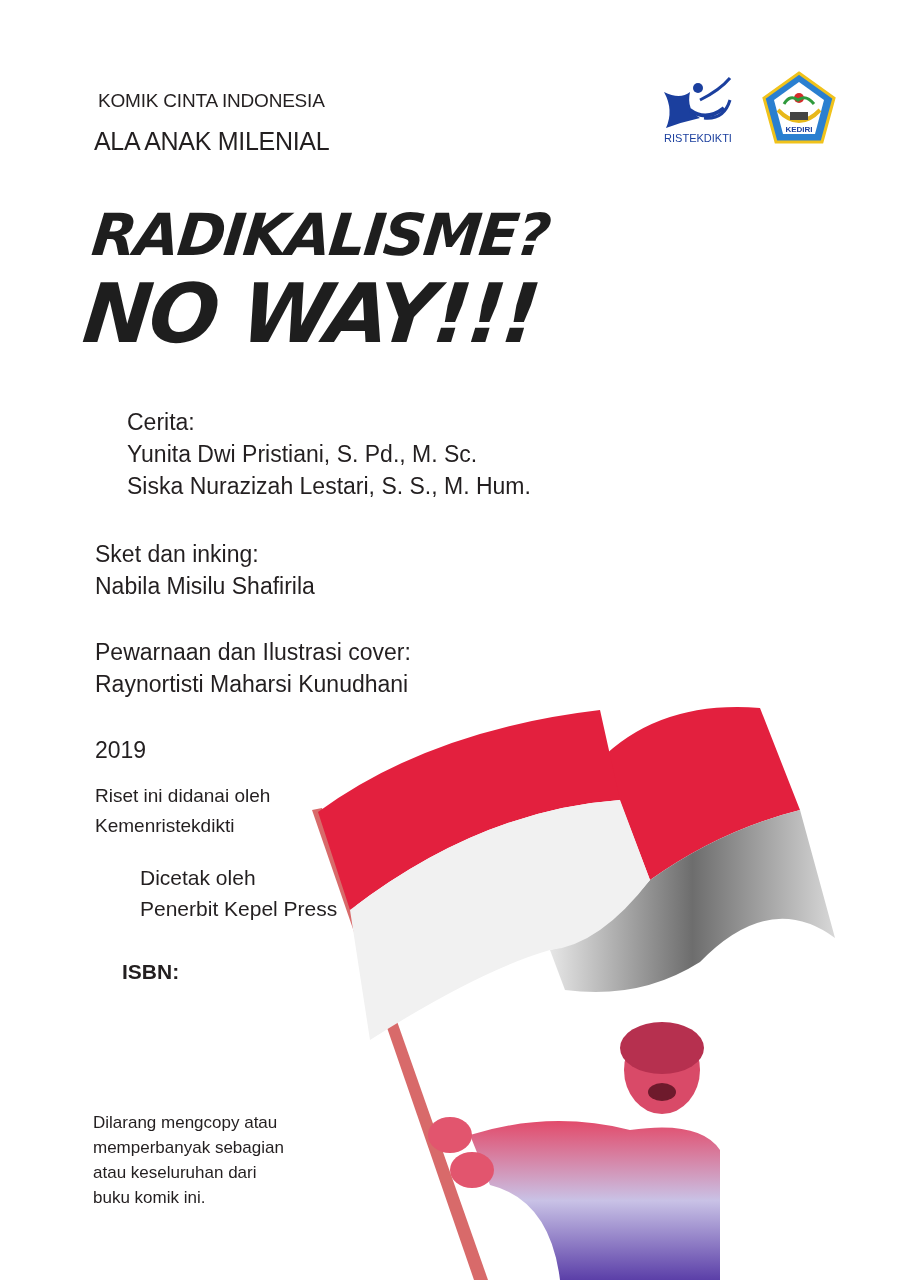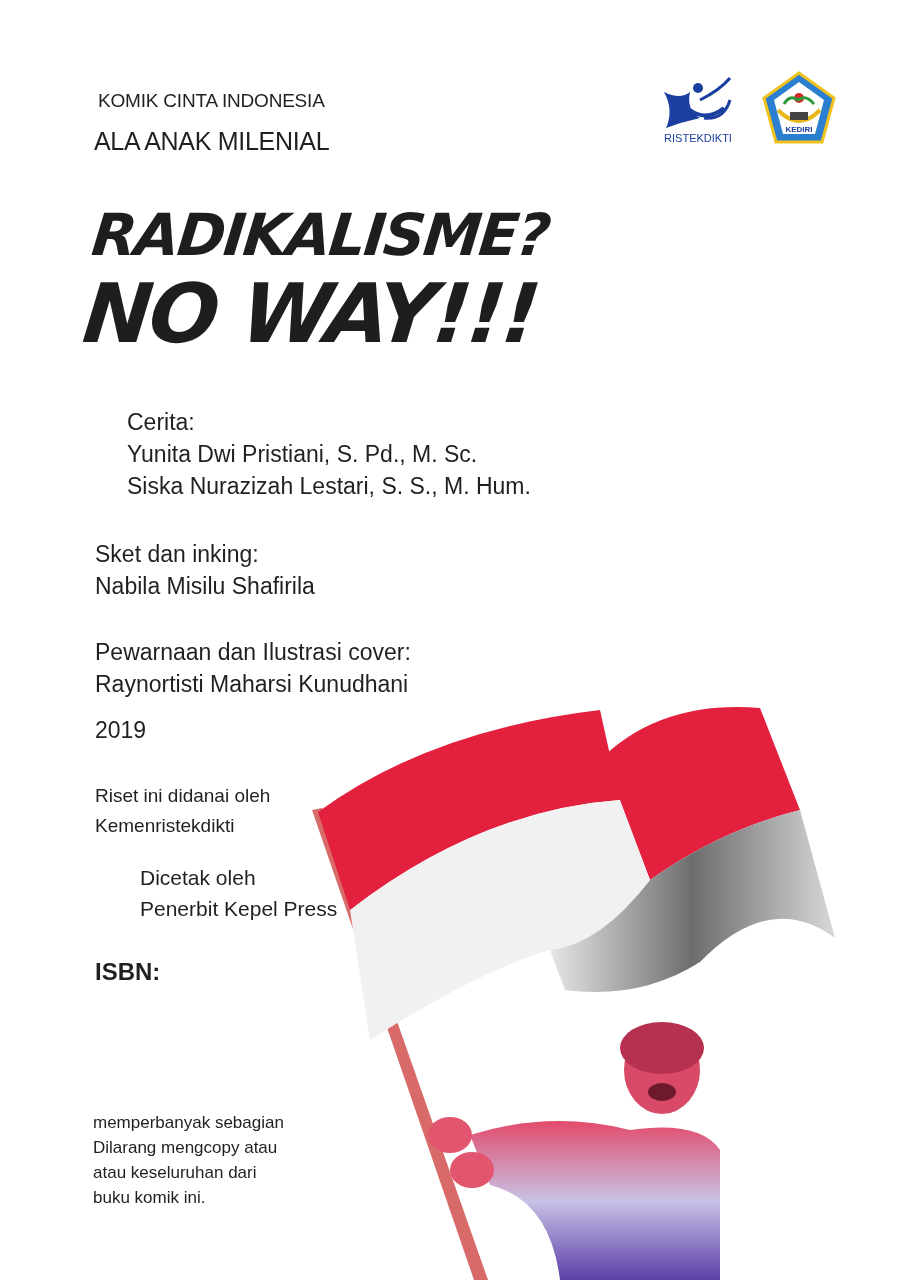--- a/index.html
+++ b/index.html
@@ -92,34 +92,34 @@
 
     <ellipse cx="362" cy="390" rx="38" ry="44" fill="#d94a68"></ellipse>
     <ellipse cx="362" cy="368" rx="42" ry="26" fill="#b6304f"></ellipse>
     <ellipse cx="362" cy="412" rx="14" ry="9" fill="#6e1a2c"></ellipse>
     <path d="M170 455 Q250 430 330 450 Q400 440 420 470 L420 600 L260 600 Q250 520 190 505 Z" fill="url(#boy)"></path>
     <ellipse cx="150" cy="455" rx="22" ry="18" fill="#e2556e"></ellipse>
     <ellipse cx="172" cy="490" rx="22" ry="18" fill="#e2556e"></ellipse>
   </svg>
 </div>
 
-<div class="abs block" style="top:714px;">2019</div>
+<div class="abs block" style="top:734px;">2019</div>
 
 <div class="abs block small" style="top:781px;">
   <div>Riset ini didanai oleh</div>
   <div>Kemenristekdikti</div>
 </div>
 
 <div class="abs block" style="top:862px; font-size:21px; line-height:31px;margin-left:45px;">
   <div>Dicetak oleh</div>
   <div>Penerbit Kepel Press</div>
 </div>
 
-<div class="abs block bold" style="top:956px; font-size:24px; line-height:31px;">
+<div class="abs block bold" style="top:956px; font-size:21px; line-height:31px;margin-left:27px;">
   <div>ISBN:</div>
 </div>
 
 <div class="abs notice">
+  <div>Dilarang mengcopy atau</div>
   <div>memperbanyak sebagian</div>
-  <div>Dilarang mengcopy atau</div>
   <div>atau keseluruhan dari</div>
   <div>buku komik ini.</div>
 </div>
 
 </body></html>

